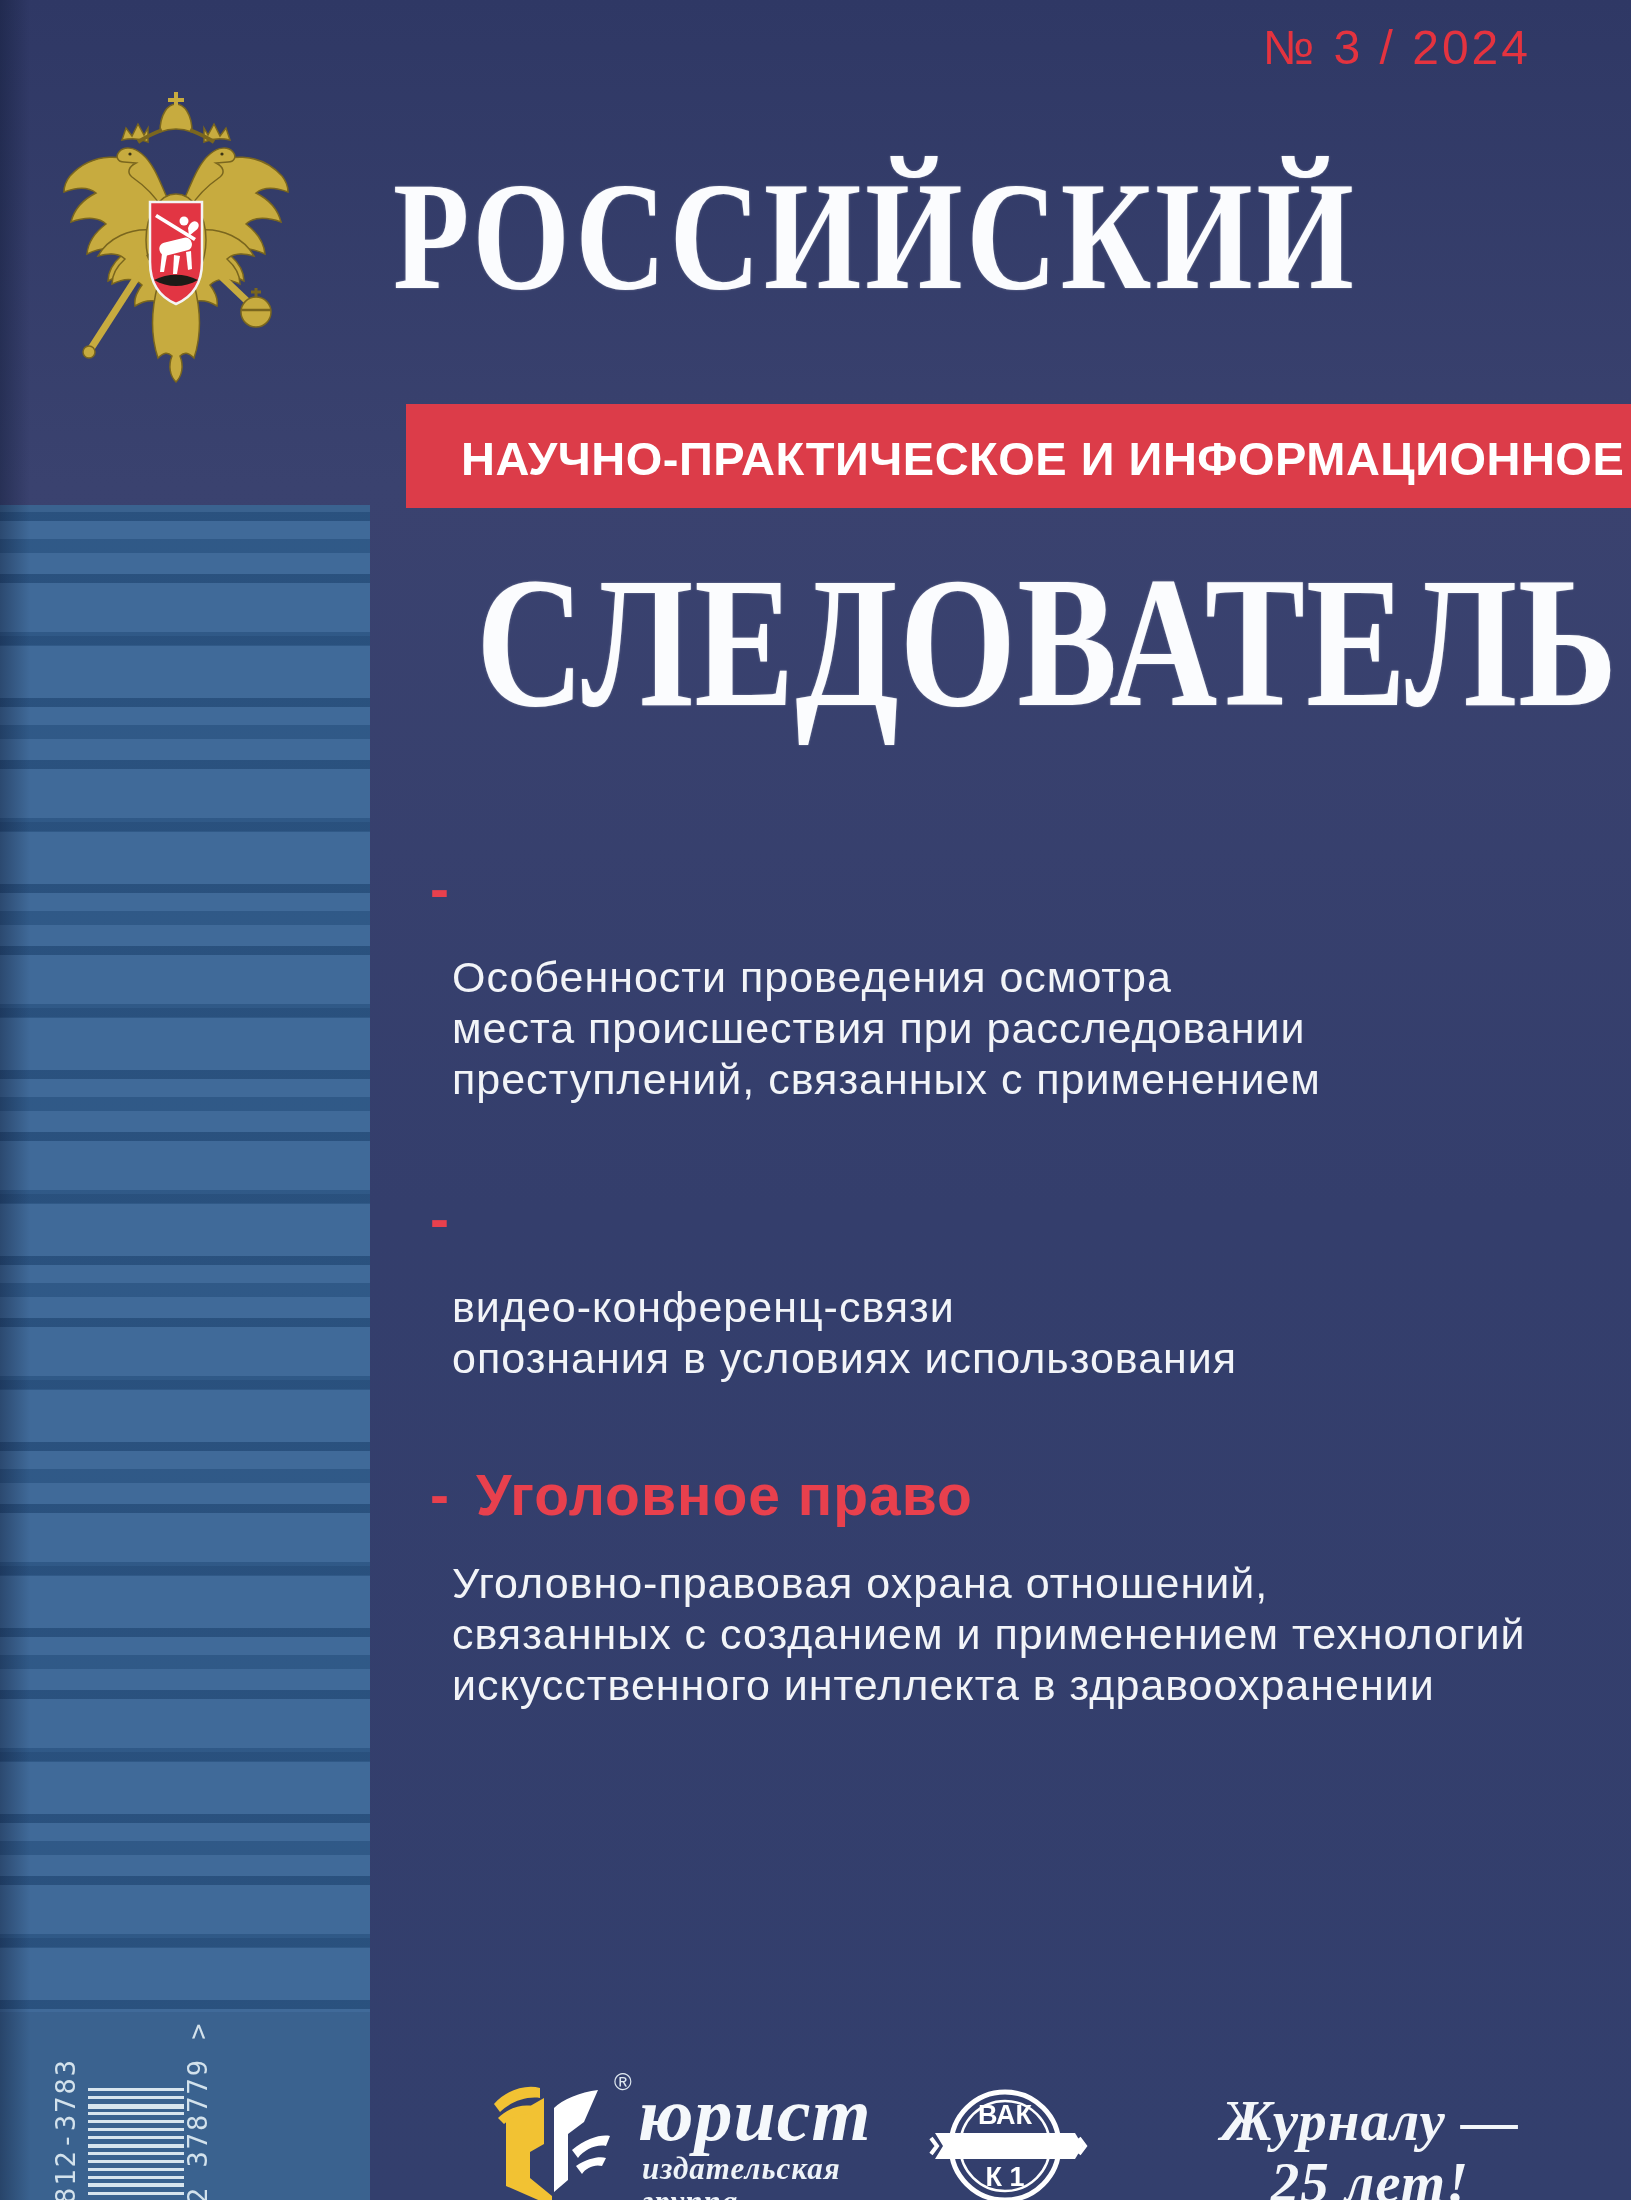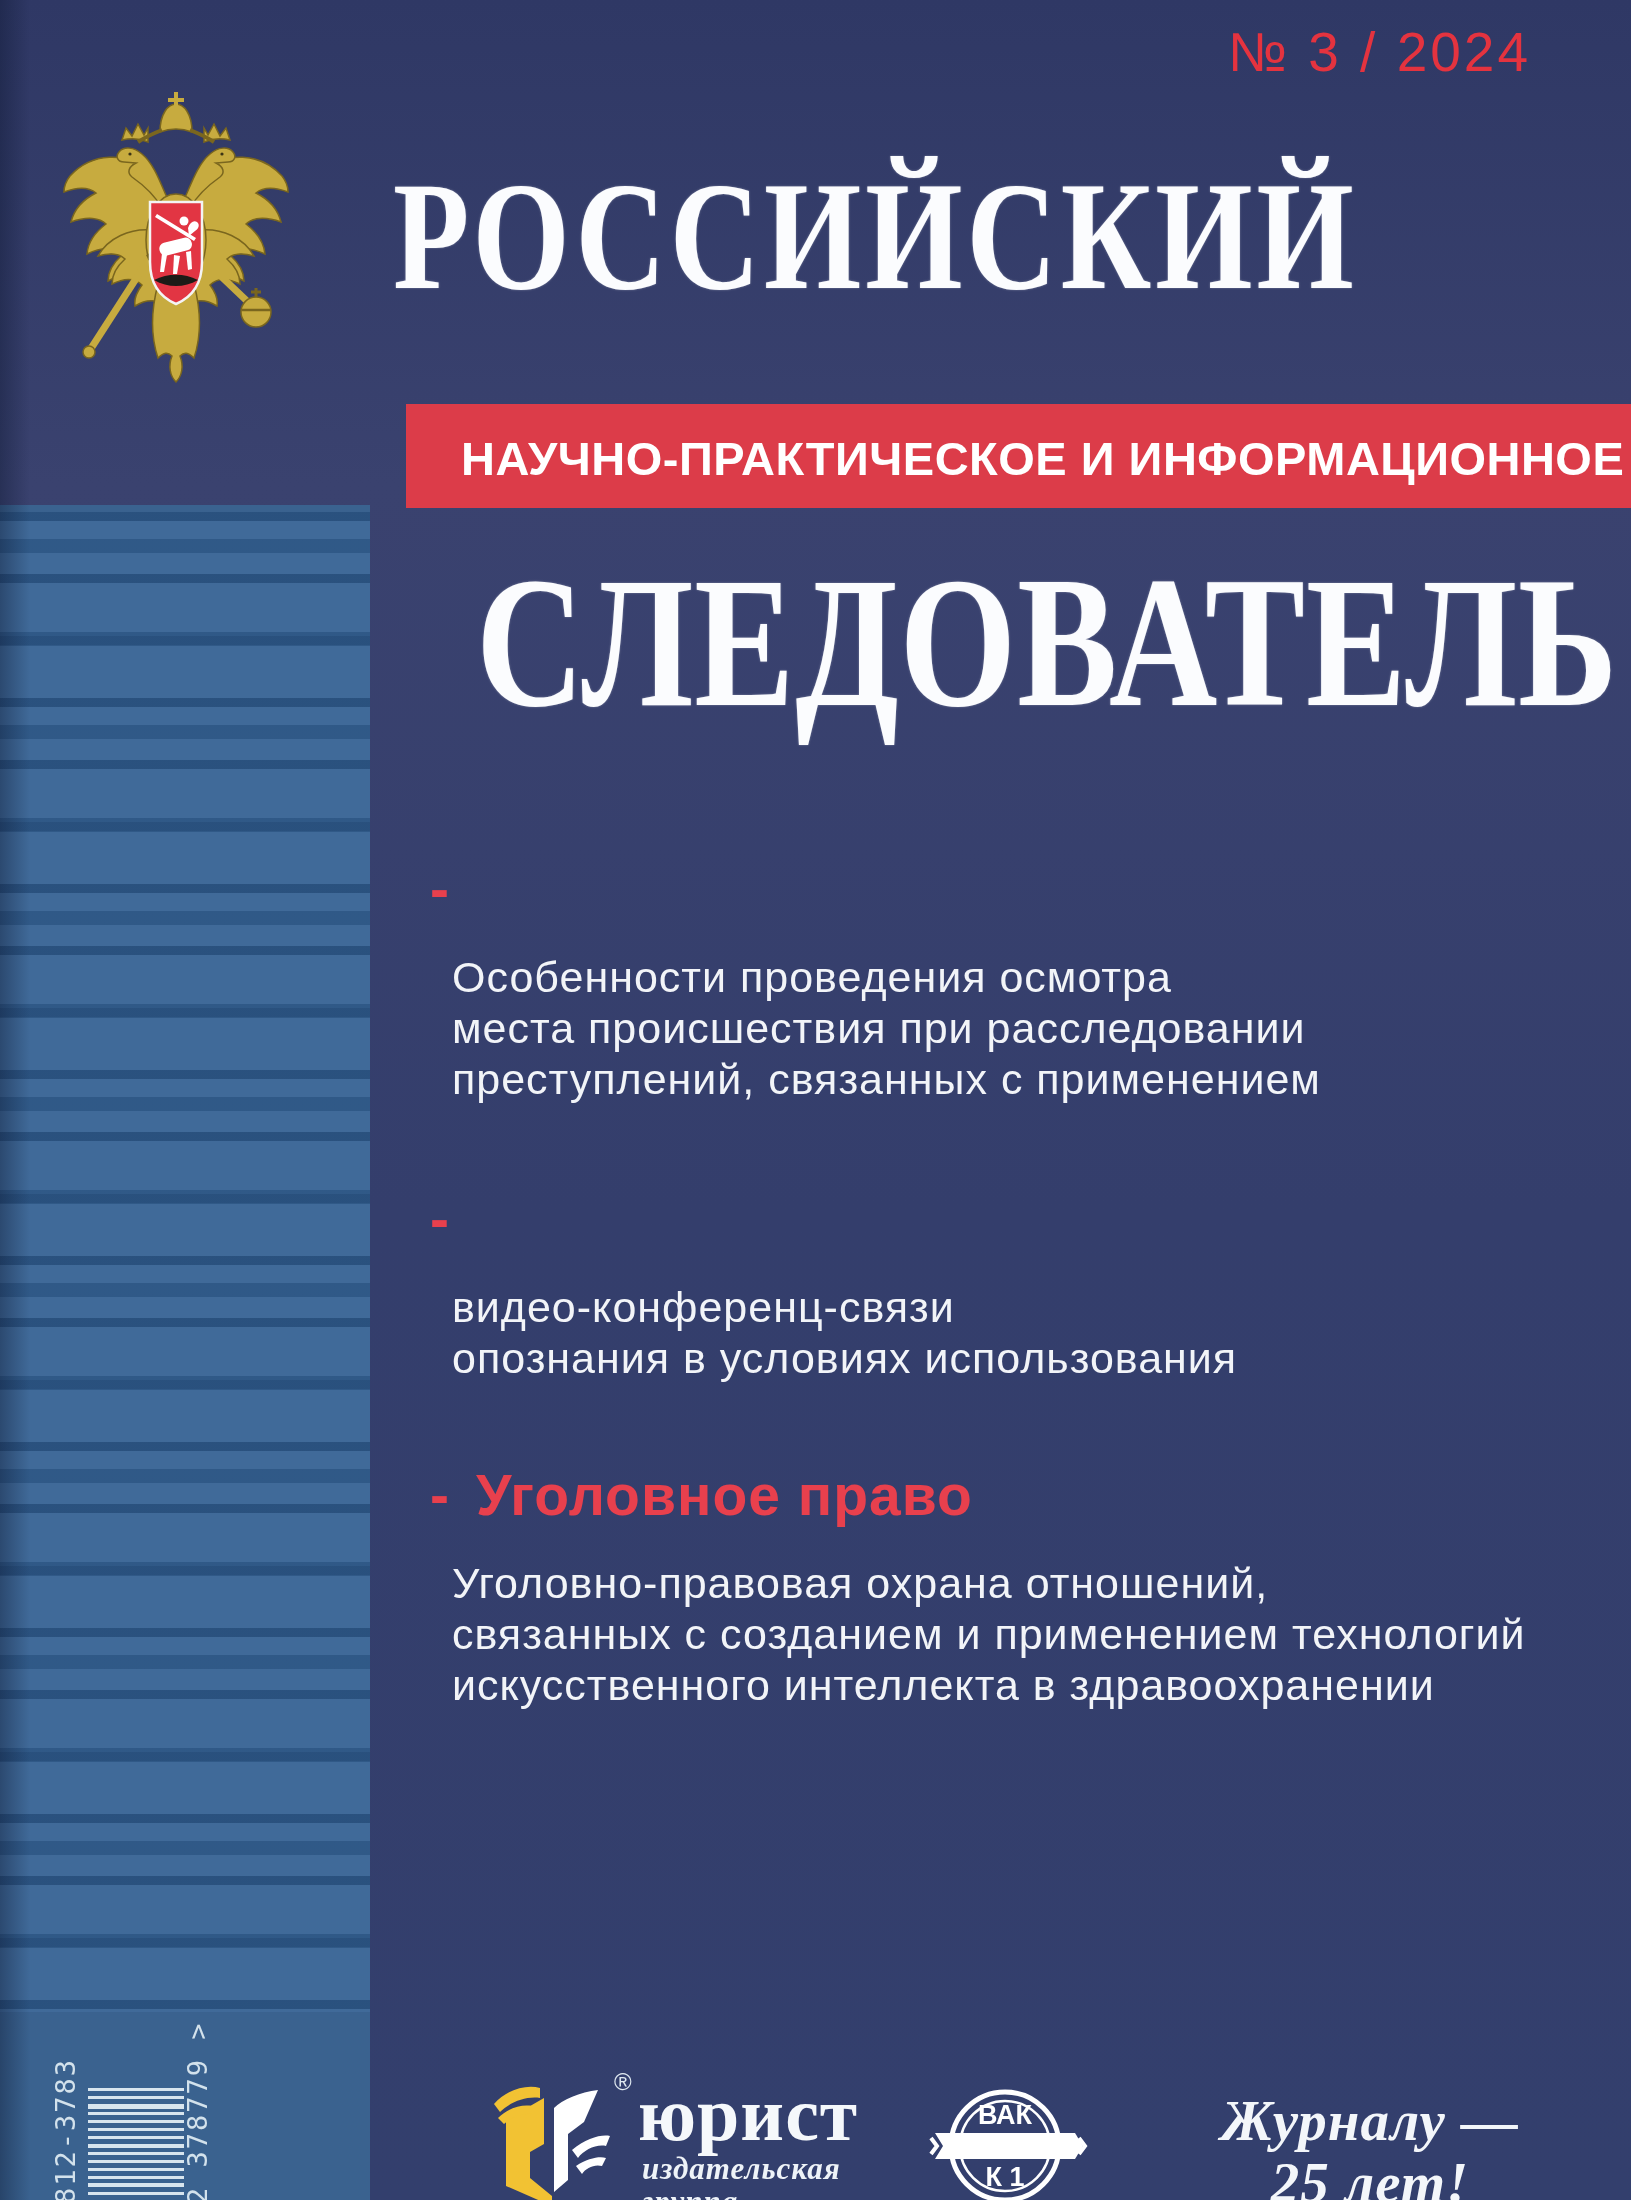--- a/index.html
+++ b/index.html
@@ -25,21 +25,21 @@
       #406a99;
   }
   .spine-shadow{
     position:absolute;left:0;top:0;width:30px;height:2200px;
     background:linear-gradient(90deg,rgba(10,20,45,.38),rgba(10,20,45,0));
     pointer-events:none;
   }
   
   .issue-no{
     position:absolute;top:20px;right:100px;
-    color:#e4333f;font-size:55px;font-weight:500;letter-spacing:3px;white-space:nowrap;
+    color:#e4333f;font-size:48px;font-weight:500;letter-spacing:3px;white-space:nowrap;
   }
   
   .emblem{position:absolute;left:52px;top:90px;width:248px;height:330px;}
   
   .title-1,.title-2{
     position:absolute;color:#fbfcfe;font-family:"Liberation Serif",serif;font-weight:700;
     white-space:nowrap;line-height:1;transform-origin:left top;
     text-shadow:0 0 2px rgba(255,255,255,.35);
   }
   .title-1{left:393px;top:160px;font-size:125px;letter-spacing:4px;transform:scaleY(1.23);}
@@ -73,21 +73,21 @@
     transform:rotate(-90deg);transform-origin:left top;
     font-family:"DejaVu Sans Mono",monospace;
   }
   .bc-issn{left:50px;top:2204px;}
   .bc-code{left:182px;top:2204px;}
   .publisher{position:absolute;left:492px;top:2068px;}
   .publisher-icon{position:absolute;left:0;top:6px;width:120px;height:132px;}
   .publisher-r{position:absolute;left:122px;top:0;color:#dfe8f0;font-size:24px;}
   .publisher-name{
     position:absolute;left:146px;top:8px;
-    color:#f5f8fb;font-family:"Liberation Serif",serif;font-weight:700;
+    color:#f5f8fb;font-family:"Liberation Serif",serif;font-style:italic;font-weight:700;
     font-size:76px;line-height:1;letter-spacing:1px;
   }
   .publisher-sub{
     position:absolute;left:150px;top:84px;
     color:#eef3f8;font-family:"Liberation Serif",serif;font-style:italic;font-weight:700;
     font-size:31px;line-height:33px;letter-spacing:1px;
   }
   .vak-badge{position:absolute;left:930px;top:2086px;width:150px;height:114px;overflow:visible;}
   .anniversary{
     position:absolute;left:1190px;top:2090px;width:360px;text-align:center;

